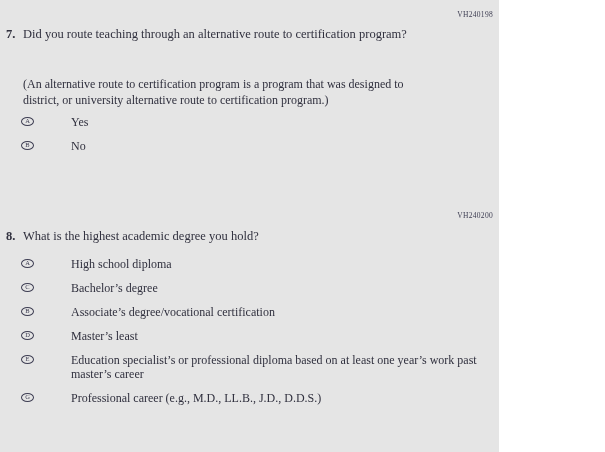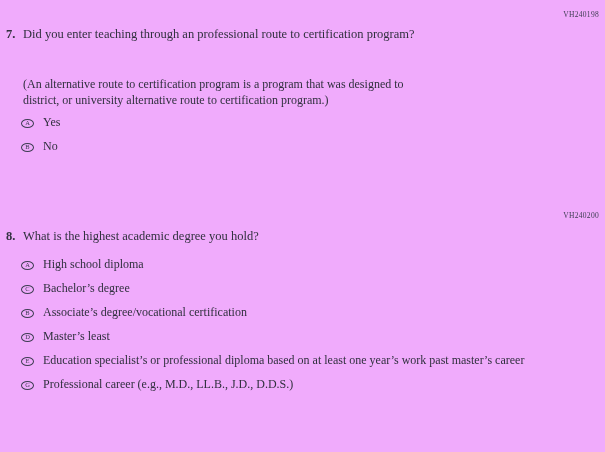--- a/index.html
+++ b/index.html
@@ -1,19 +1,19 @@
 <!DOCTYPE html>
 <html><head>
 <meta charset="utf-8">
 <style>
   html,body{margin:0;padding:0;background:#ffffff;}
   .page{
     position:relative;
-    width:605px;height:452px;
-    background:#f0abfc;
+    width:499px;height:452px;
+    background:#e5e5e5;
     font-family:"Liberation Serif","DejaVu Serif",serif;
     color:#30303e;
     overflow:hidden;
   }
   .code{
     position:absolute;
     right:6px;
     font-size:7.5px;
     letter-spacing:.3px;
     color:#3d3d52;
@@ -34,23 +34,24 @@
     position:absolute;
     top:77px;left:23px;
     font-size:12px;
     line-height:15.5px;
   }
   .opts{position:absolute;left:21px;}
   #q7-opts{top:115px;}
   #q8-opts{top:257px;}
   .opt{
     display:flex;
-    align-items:center;
+    align-items:flex-start;
     margin-bottom:10px;
     cursor:default;
+    gap:28px;
   }
   .oval{
     flex:none;
     width:13px;height:9px;
     border:1px solid #3d3d52;
     border-radius:50%;
     display:flex;align-items:center;justify-content:center;
     font-size:6.5px;line-height:1;
     color:#3d3d52;
     margin-top:2px;
@@ -65,21 +66,21 @@
 </style>
 </head>
 <body>
 
 <div class="page">
 
   <div class="code" id="code-q7">VH240198</div>
 
   <div class="question" id="q7">
     <span class="qnum">7.</span>
-    <span class="qtext">Did you enter teaching through an professional route to certification program?</span>
+    <span class="qtext">Did you route teaching through an alternative route to certification program?</span>
   </div>
 
   <div class="note">
     <div>(An alternative route to certification program is a program that was designed to</div>
     <div>district, or university alternative route to certification program.)</div>
   </div>
 
   <div class="opts" id="q7-opts">
     <div class="opt">
       <span class="oval">A</span>

